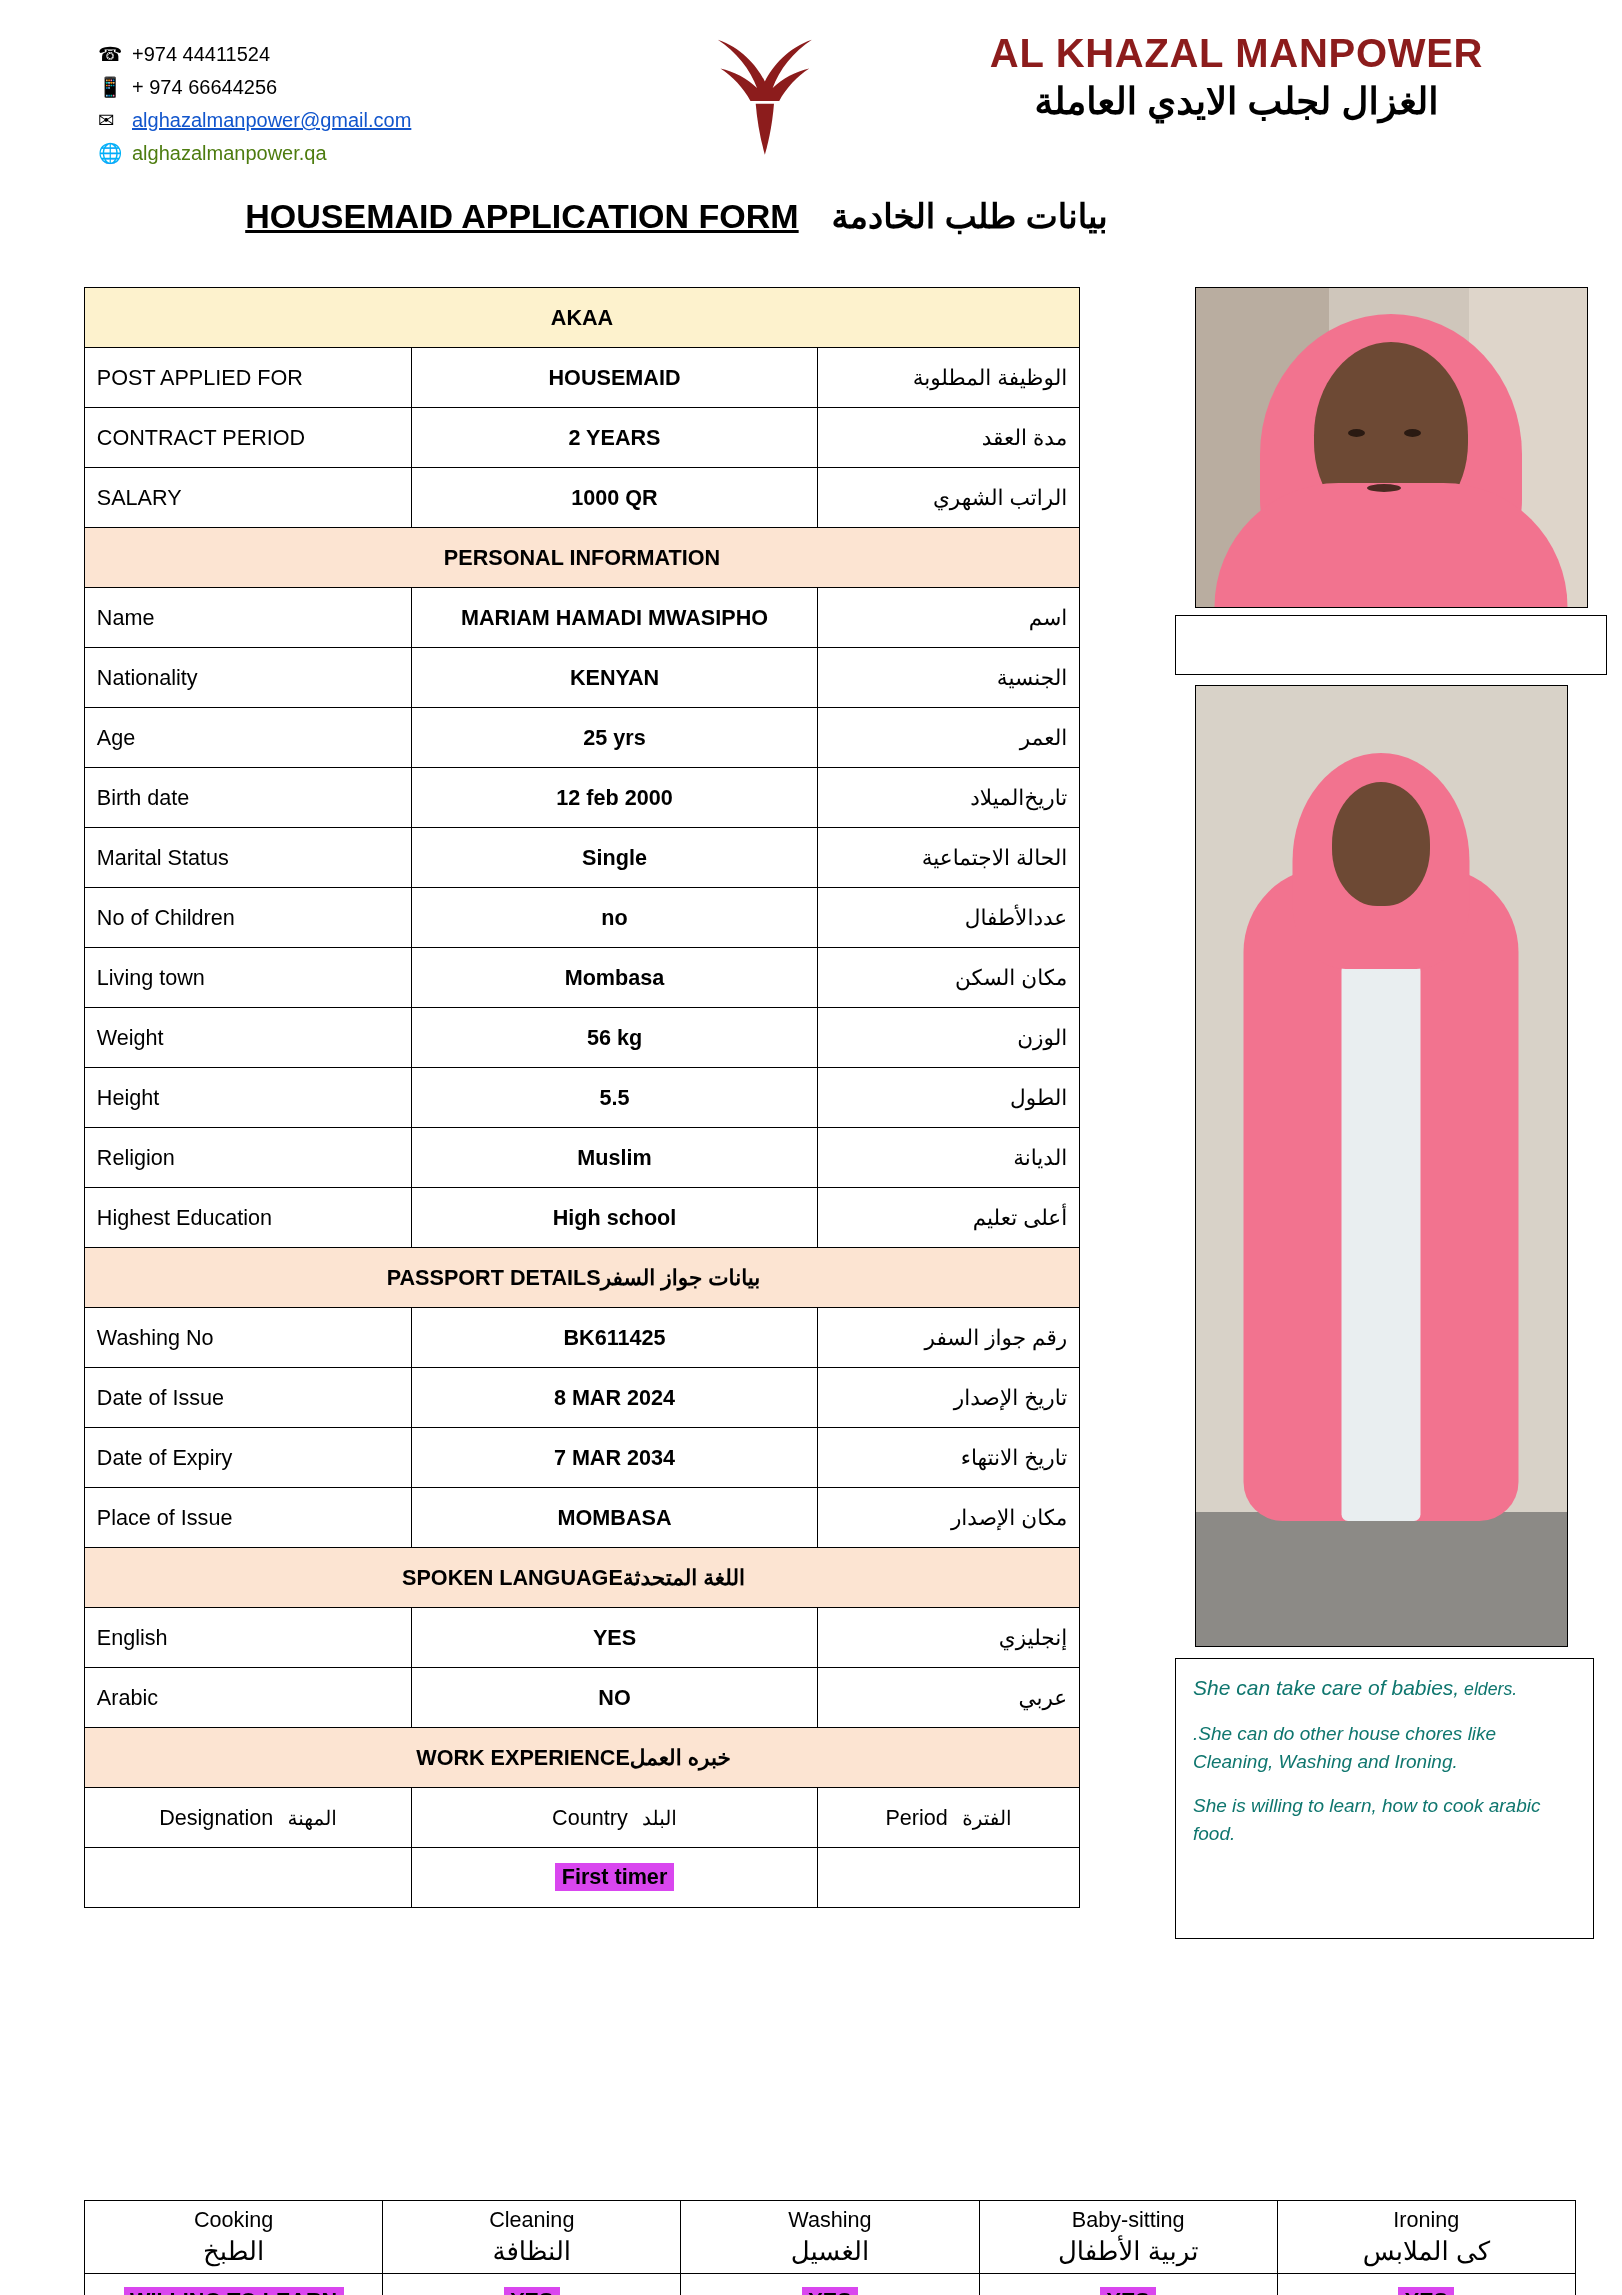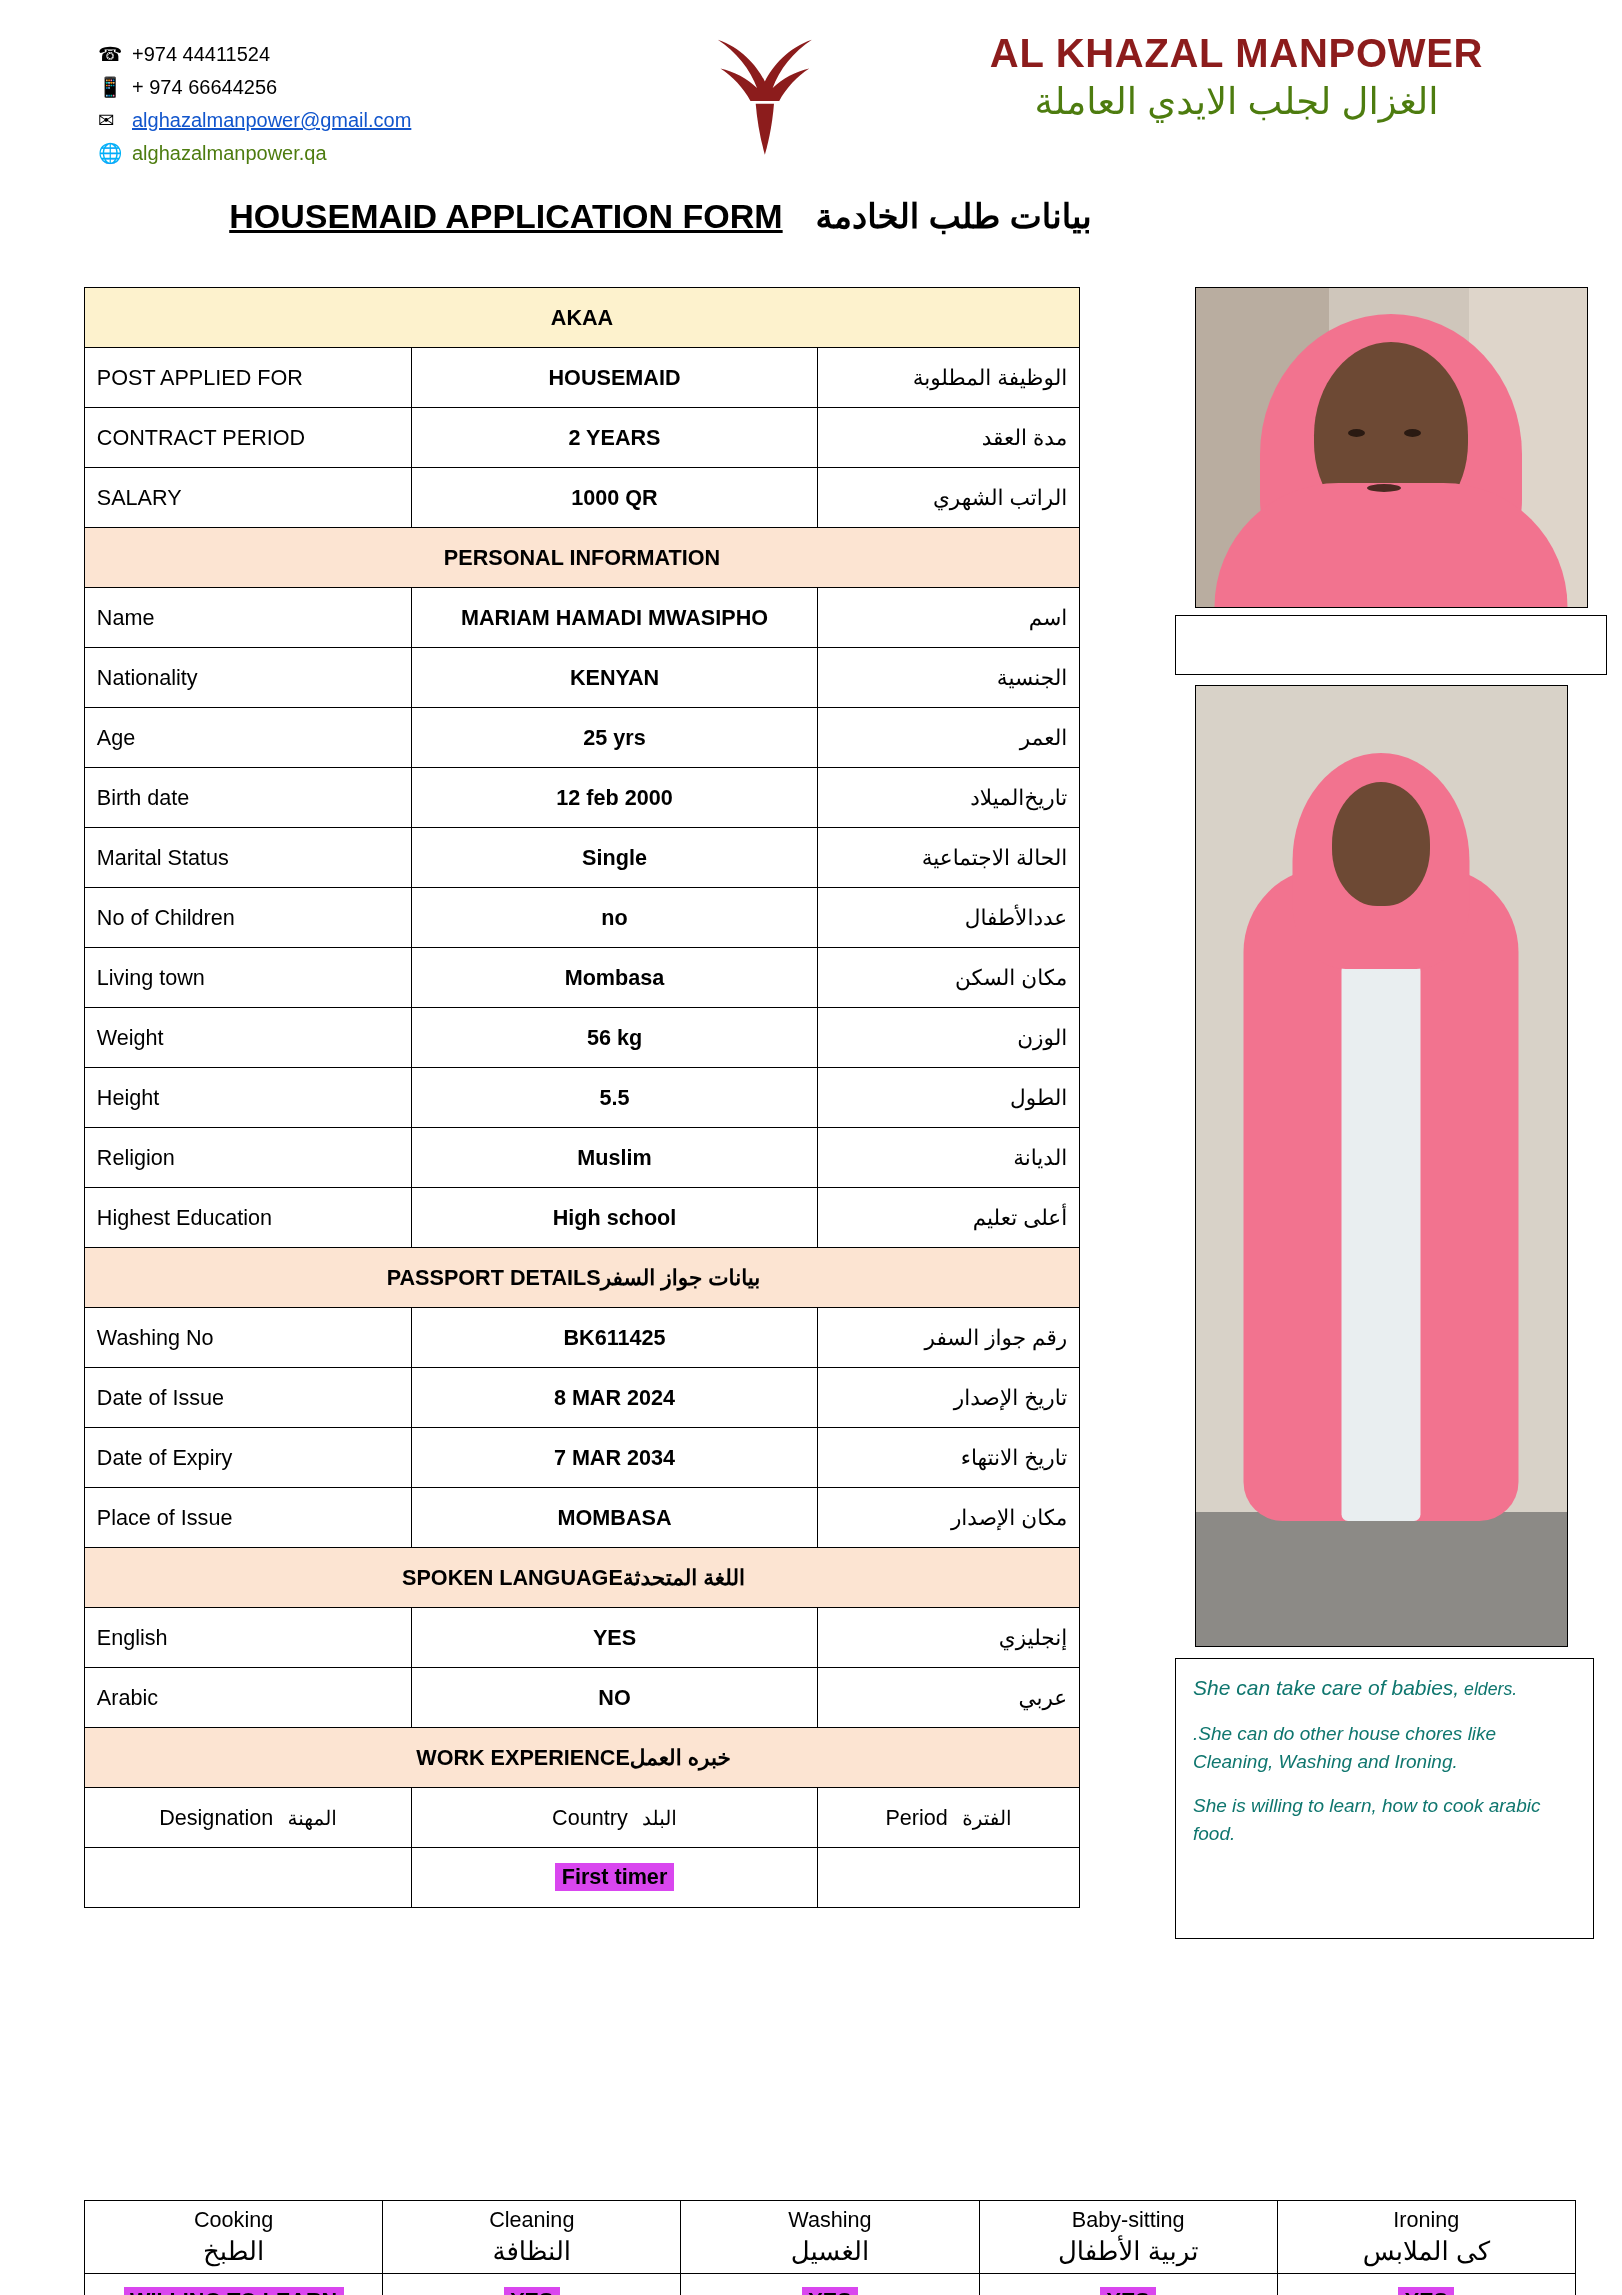--- a/index.html
+++ b/index.html
@@ -72,32 +72,33 @@
   }
   .brand-en {
     font-size: 40px;
     font-weight: bold;
     letter-spacing: 0.7px;
     color: #8c1c1c;
     font-family: "Liberation Sans", sans-serif;
   }
   .brand-ar {
     font-size: 37px;
-    font-weight: normal;
-    color: #4d7c0f;
+    font-weight: bold;
+    color: #000000;
     margin-top: 3.9px;
     direction: rtl;
   }
 
   .title-row {
     position: absolute;
     left: 0;
     top: 196px;
     width: 1321px;
     text-align: center;
+    padding-left: 16px;
   }
   .title-en {
     display: inline-block;
     font-size: 34px;
     font-weight: bold;
     text-decoration: underline;
     vertical-align: middle;
   }
   .title-ar {
     display: inline-block;

